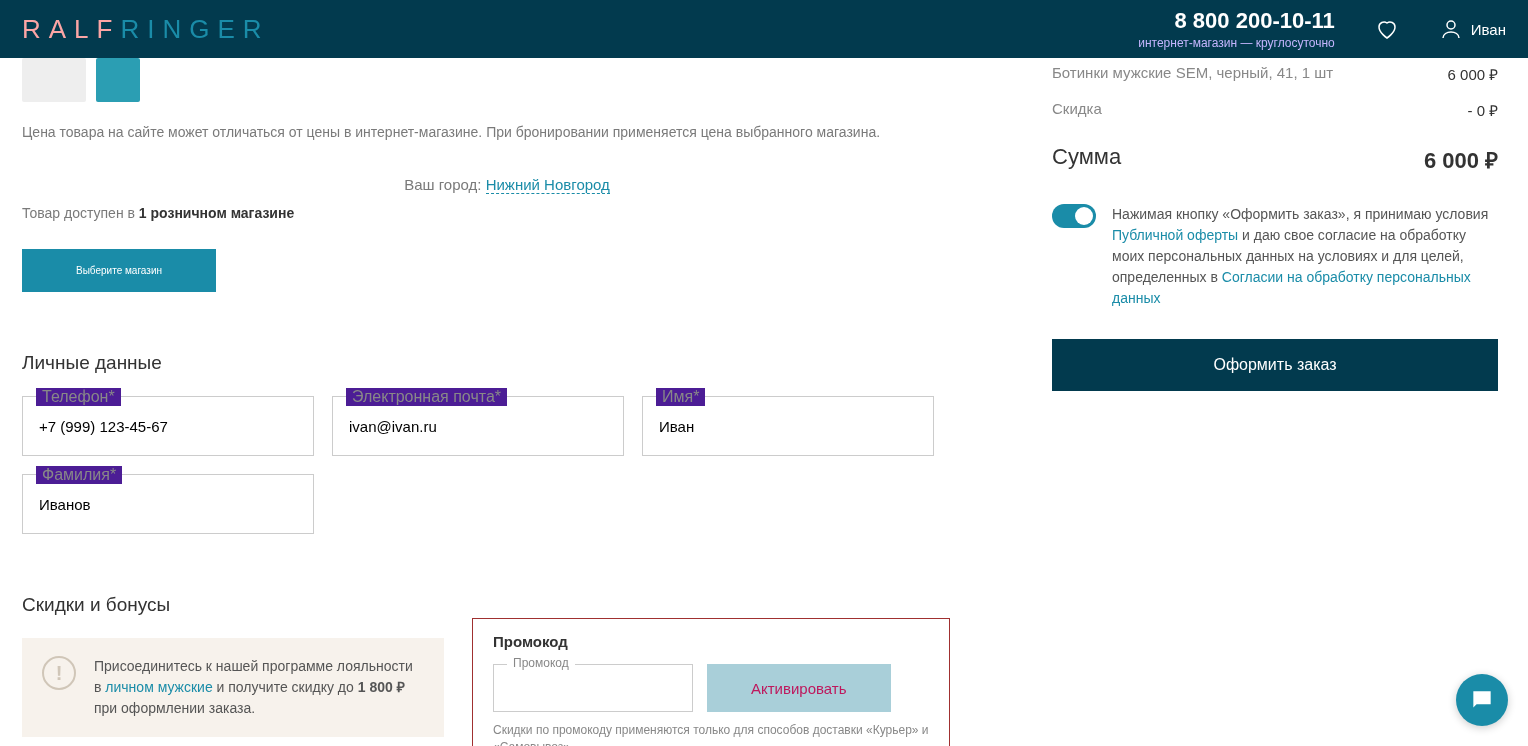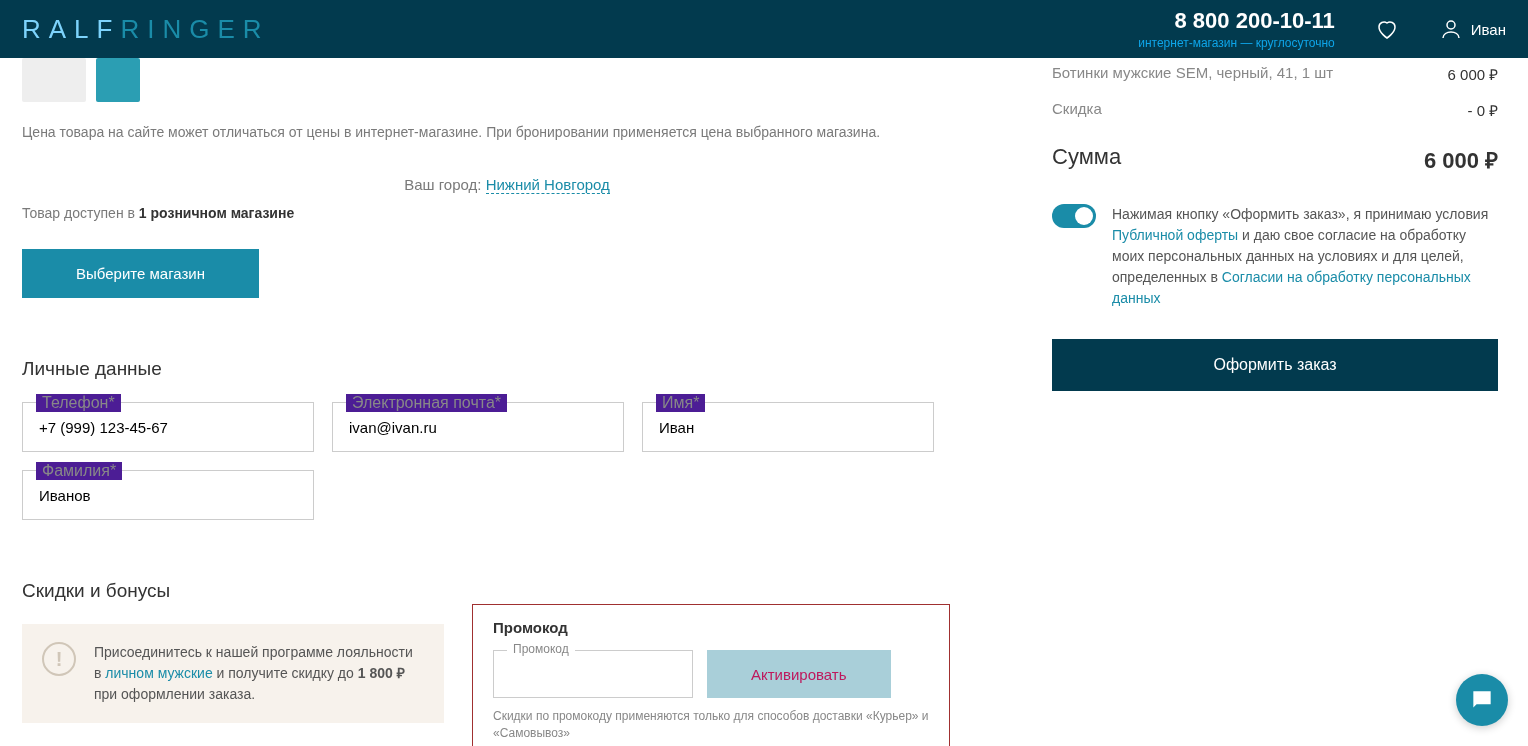--- a/index.html
+++ b/index.html
@@ -1,50 +1,50 @@
 <!DOCTYPE html>
 <html><head>
 <meta charset="utf-8">
 <style>
 * { margin:0; padding:0; box-sizing:border-box; font-family:Arial,Helvetica,sans-serif; }
 body { background:#fff; color:#333; width:1528px; height:746px; overflow:hidden; position:relative; }
 
 .header { background:#023a4e; height:58px; display:flex; align-items:center; padding:0 22px; justify-content:space-between; }
 .logo { display:flex; align-items:center; gap:0; }
 .logo-text { font-family:sans-serif; font-size:26px; letter-spacing:8px; font-weight:300; }
-.logo-r { color:#7dd3fc; }
+.logo-r { color:#fca5a5; }
 .logo-rest { color:#1a8ca8; }
 .header-right { display:flex; align-items:center; gap:40px; }
 .phone-block { text-align:right; }
 .phone-num { color:#fff; font-size:22px; font-weight:bold; }
-.phone-sub { color:#0ea5e9; font-size:12px; margin-top:2px; }
+.phone-sub { color:#c4b5fd; font-size:12px; margin-top:2px; }
 .hicon { width:24px; height:24px; stroke:#fff; fill:none; stroke-width:1.5; }
 .user-block { display:flex; align-items:center; gap:8px; color:#fff; font-size:15px; }
 
 .main { display:flex; padding:0 22px; gap:60px; }
 .left { flex:1; max-width:970px; }
 .right { width:446px; padding-top:6px; }
 
 .thumbs { display:flex; gap:10px; margin-bottom:10px; height:44px; overflow:hidden; }
 .thumb { width:64px; height:44px; background:#eee; border-radius:2px; }
 .thumb.sel { width:44px; background:#2b9eb3; }
 
 .price-note { color:#7a7a7a; font-size:14px; margin:22px 0 36px 0; }
 .city-row { font-size:15px; margin-bottom:12px;text-align:center; }
 .city-label { color:#7a7a7a; }
 .city-link { color:#1a8ca8; border-bottom:1px dashed #1a8ca8; cursor:pointer; }
 .avail { color:#7a7a7a; font-size:14px; margin-bottom:28px; }
 .avail b { color:#333; font-weight:bold; }
-.btn-teal { background:#1a8ca8; color:#fff; border:none; padding:16px 54px; font-size:15px; cursor:pointer; }
+.btn-teal { background:#1a8ca8; color:#fff; border:none; padding:16px 54px; font-size:10px; cursor:pointer; }
 
 .section-title { font-size:19px; font-weight:normal; margin:60px 0 22px 0; }
 .form-grid { display:flex; flex-wrap:wrap; gap:18px; }
 .field { position:relative; width:292px; }
 .field label { position:absolute; top:-8px; left:14px; background:#4c1d95; padding:0 6px; font-size:16px; color:#888; }
-.field input { width:100%; height:50px; border:1px solid #ccc; padding:4px 16px; font-size:15px; outline:none; }
+.field input { width:100%; height:60px; border:1px solid #ccc; padding:4px 16px; font-size:15px; outline:none; }
 
 .bonus-row { display:flex; gap:28px; align-items:flex-start; margin-top:22px; }
 .loyalty-box { background:#f7f2ec; padding:18px 20px; width:422px; display:flex; gap:18px; align-items:flex-start; }
 .loyalty-icon { width:34px; height:34px; border:2px solid #d0c6b8; border-radius:50%; flex-shrink:0; display:flex; align-items:center; justify-content:center; color:#d0c6b8; font-size:20px; font-weight:bold; }
 .loyalty-text { font-size:14px; color:#555; line-height:1.5; }
 .loyalty-text .lk { color:#1a8ca8; cursor:pointer; }
 .loyalty-text b { font-weight:bold; }
 
 .promo-box { border:1px solid #a03030; padding:14px 20px 20px 20px; width:478px; margin-top:-20px; }
 .promo-title { font-weight:bold; font-size:15px; margin-bottom:14px; }

